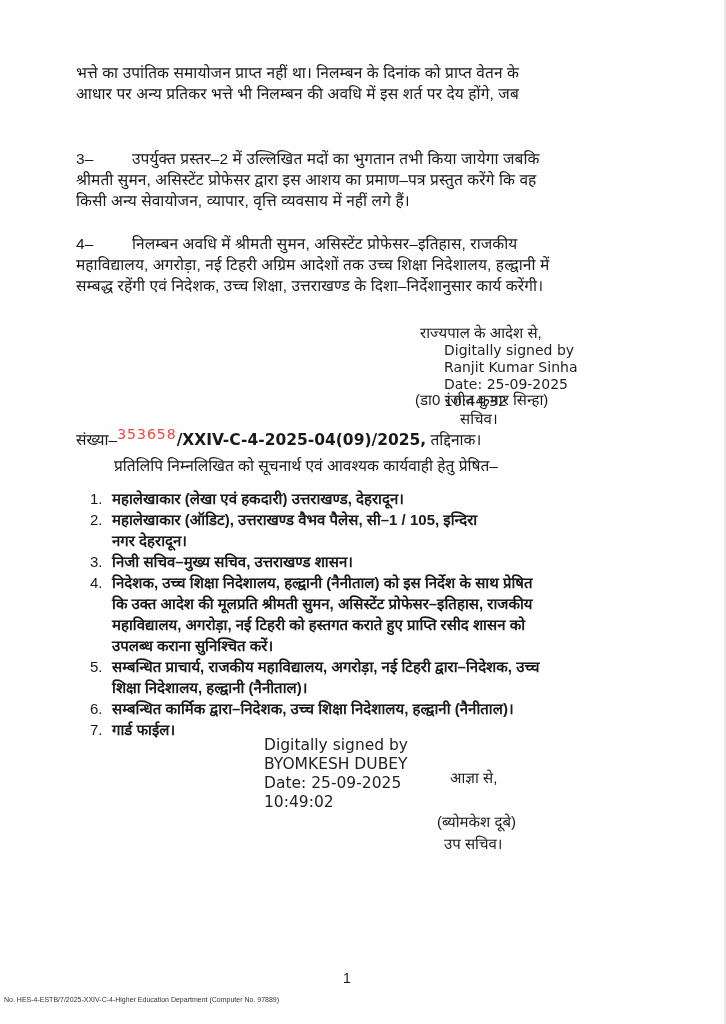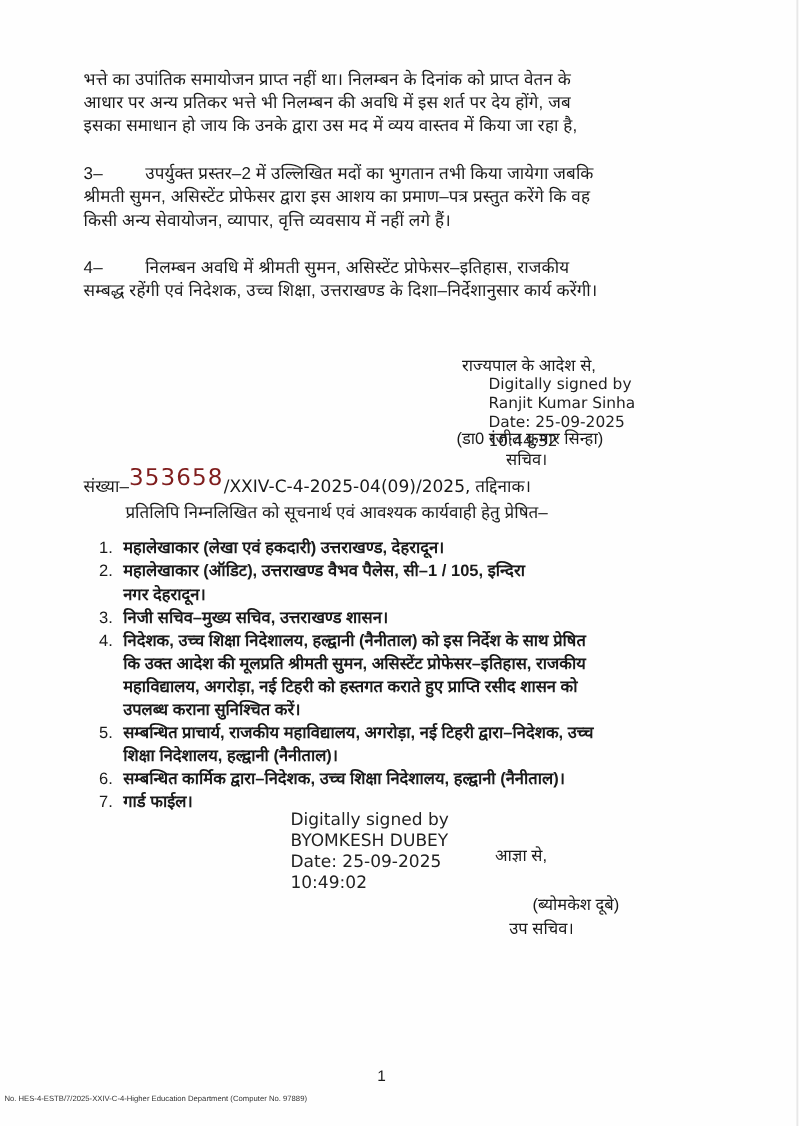--- a/index.html
+++ b/index.html
@@ -7,55 +7,55 @@
       font-family:"Liberation Sans", "DejaVu Sans", sans-serif; }
     .page { position:absolute; left:0; top:0; width:726px; height:1024px; background:#fefefe; }
     .edge { position:absolute; right:0; top:0; width:2px; height:1024px; background:#e8e8e8; }
     .para { position:absolute; left:76px; width:600px; font-size:15.5px; line-height:21px; text-align:justify; letter-spacing:0.1px; }
     .para .ln { display:block; white-space:nowrap; }
     .ind { display:inline-block; width:56px; }
     .sig-block { position:absolute; left:420px; top:323px; width:200px; font-size:15px; line-height:19px; }
     .sig-block .ds { font-family:"DejaVu Sans", sans-serif; font-size:14px; line-height:17px; padding-left:24px; color:#222; }
     .overlap { position:absolute; }
     .ref { position:absolute; left:76px; top:428px; font-size:15.5px; white-space:nowrap; }
-    .hand { color:#7f1d1d; font-family:"DejaVu Sans", sans-serif; font-size:21px; position:relative; top:-6px; letter-spacing:1px; }
-    .refnum { font-family:"DejaVu Sans", sans-serif; font-weight:normal; font-size:15.5px; }
+    .hand { color:#ef4444; font-family:"DejaVu Sans", sans-serif; font-size:14px; position:relative; top:-6px; letter-spacing:1px; }
+    .refnum { font-family:"DejaVu Sans", sans-serif; font-weight:bold; font-size:15.5px; }
     .copy-head { position:absolute; left:76px; top:454px; font-size:15.5px; white-space:nowrap;margin-left:38px; }
     .list { position:absolute; left:90px; top:488px; width:590px; font-size:15px; line-height:21px; }
     .list .item { display:flex; }
     .list .num { width:22px; flex:none; }
     .list .txt { flex:1; }
     .list .txt .ln { display:block; white-space:nowrap;font-weight:bold; }
     .ds2 { position:absolute; left:264px; top:736px; font-family:"DejaVu Sans", sans-serif; font-size:15.5px; line-height:19px; color:#222; }
     .agya { position:absolute; left:450px; top:767px; font-size:15px; }
-    .name2 { position:absolute; left:437px; top:811px; font-size:15px;margin-left:47px; }
-    .desig2 { position:absolute; left:444px; top:833px; font-size:15px;margin-left:19px; }
+    .name2 { position:absolute; left:437px; top:811px; font-size:15px; }
+    .desig2 { position:absolute; left:444px; top:833px; font-size:15px; }
     .pageno { position:absolute; left:343px; top:970px; font-size:14px; }
     .footer { position:absolute; left:4px; top:996px; font-size:7px; color:#333; white-space:nowrap; }
   </style>
 </head>
 <body>
 
 <div class="page">
   <div class="edge"></div>
 
   <div class="para" style="top:62px;">
     <span class="ln">भत्ते का उपांतिक समायोजन प्राप्त नहीं था। निलम्बन के दिनांक को प्राप्त वेतन के</span>
     <span class="ln">आधार पर अन्य प्रतिकर भत्ते भी निलम्बन की अवधि में इस शर्त पर देय होंगे, जब</span>
-    <span class="ln">इसका समाधान हो जाय कि उनके द्वारा उस मद में व्यय वास्तव में किया जा रहा है,</span>
   </div>
 
   <div class="para" style="top:148px;">
     <span class="ln"><span class="ind">3–</span><span>उपर्युक्त प्रस्तर–2 में उल्लिखित मदों का भुगतान तभी किया जायेगा जबकि</span></span>
     <span class="ln">श्रीमती सुमन, असिस्टेंट प्रोफेसर द्वारा इस आशय का प्रमाण–पत्र प्रस्तुत करेंगे कि वह</span>
     <span class="ln">किसी अन्य सेवायोजन, व्यापार, वृत्ति व्यवसाय में नहीं लगे हैं।</span>
   </div>
 
   <div class="para" style="top:233px;">
     <span class="ln"><span class="ind">4–</span><span>निलम्बन अवधि में श्रीमती सुमन, असिस्टेंट प्रोफेसर–इतिहास, राजकीय</span></span>
+    <span class="ln">महाविद्यालय, अगरोड़ा, नई टिहरी अग्रिम आदेशों तक उच्च शिक्षा निदेशालय, हल्द्वानी में</span>
     <span class="ln">सम्बद्ध रहेंगी एवं निदेशक, उच्च शिक्षा, उत्तराखण्ड के दिशा–निर्देशानुसार कार्य करेंगी।</span>
   </div>
 
   <div class="sig-block">
     <div>राज्यपाल के आदेश से,</div>
     <div class="ds">
       <div>Digitally signed by</div>
       <div>Ranjit Kumar Sinha</div>
       <div>Date: 25-09-2025</div>
       <div>10:44:32</div>

